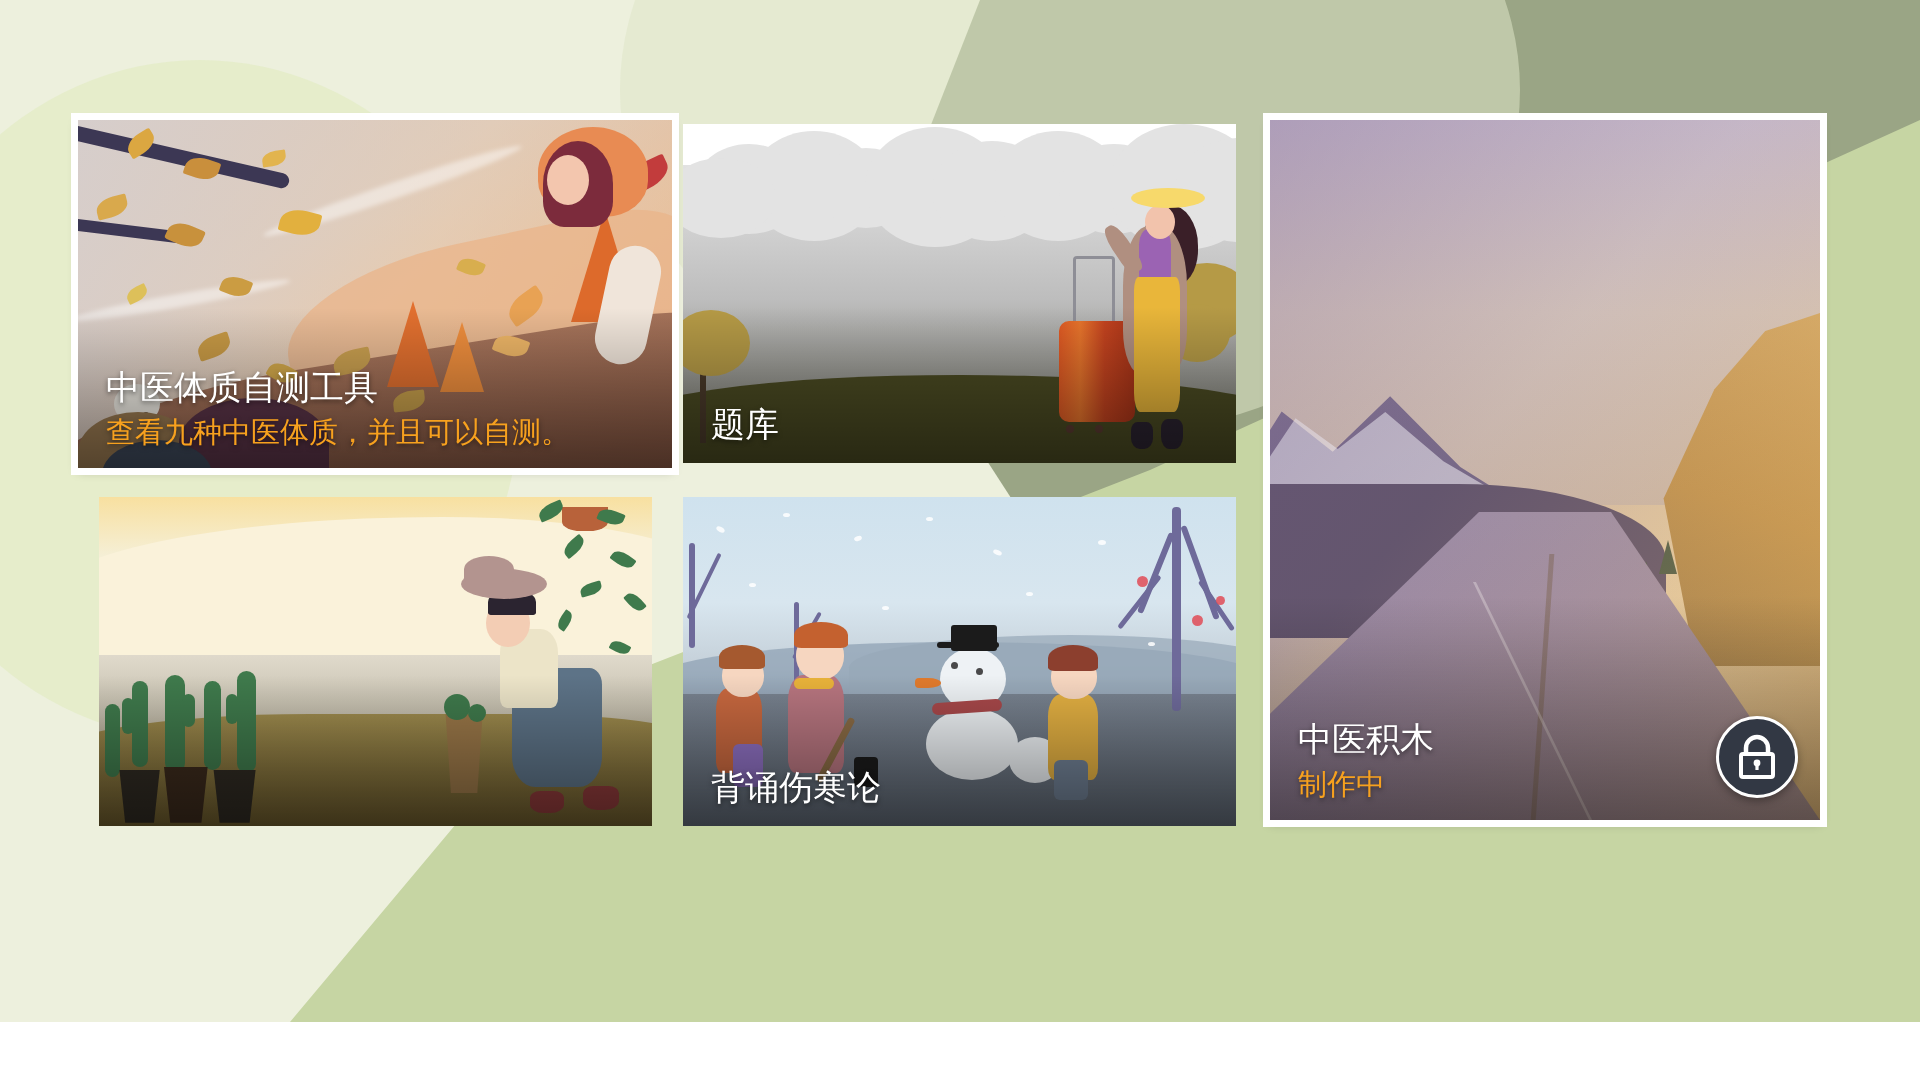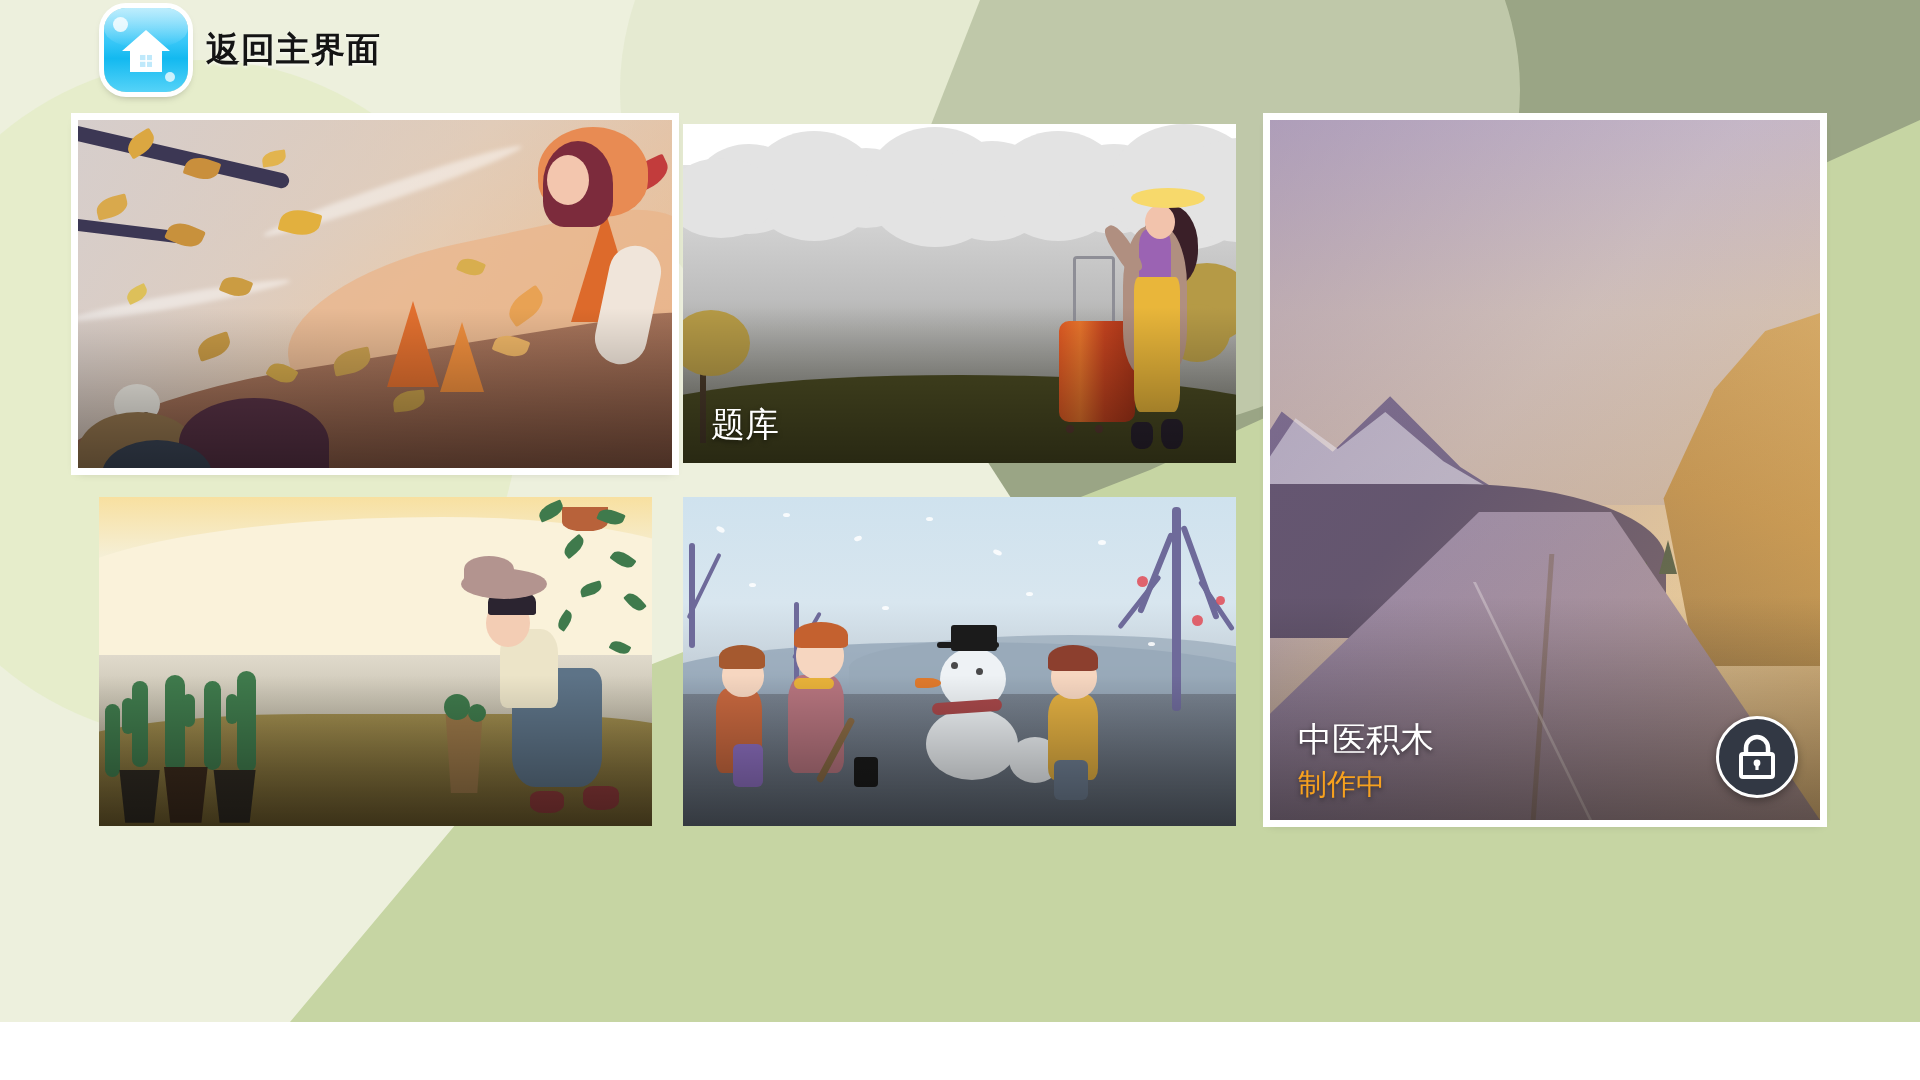--- a/index.html
+++ b/index.html
@@ -221,34 +221,20 @@
 
 <div id="stage">
 
   <div class="bg-base"></div>
   <div class="bg-sage"></div>
   <div class="bg-green-right"></div>
   <div class="bg-blob"></div>
   <div class="bg-blob2"></div>
   <div class="bg-white-strip"></div>
 
-  <div class="header">
-    <div class="home-icon">
-      <div class="gloss"></div>
-      <div class="dot1"></div>
-      <div class="dot2"></div>
-      <svg width="52" height="48" viewBox="0 0 52 48">
-        <path d="M26 3 L50 24 L42 24 L42 45 L10 45 L10 24 L2 24 Z" fill="#ffffff"></path>
-        <rect x="20" y="28" width="12" height="12" fill="#bfe9fb"></rect>
-        <rect x="25.4" y="28" width="1.6" height="12" fill="#ffffff"></rect>
-        <rect x="20" y="33.2" width="12" height="1.6" fill="#ffffff"></rect>
-      </svg>
-    </div>
-    <div class="header-title">返回主界面</div>
-  </div>
 
   <div class="card framed" id="card1">
     <div class="art">
       <div class="autumn"></div>
       <div class="a-sky"></div>
       <div class="a-hill"></div>
       <div class="a-ground"></div>
 
       <div class="a-streak" style="left:30%;top:18%;width:46%;height:16px;transform:rotate(-19deg);"></div>
       <div class="a-streak" style="left:-2%;top:50%;width:38%;height:13px;transform:rotate(-10deg);"></div>
@@ -281,20 +267,24 @@
       <div class="a-figure" style="right:10%;top:6%;width:70px;height:86px;background:#7c2b3c;border-radius:50% 50% 30% 30%;"></div>
       <div class="a-figure" style="right:14%;top:10%;width:42px;height:50px;background:#f3c6ae;"></div>
       <div class="a-figure" style="right:3%;top:36%;width:52px;height:120px;background:#f0e5da;border-radius:30px;transform:rotate(12deg);"></div>
 
       <div class="a-figure" style="left:6%;top:76%;width:46px;height:40px;background:#f3f0e8;"></div>
       <div class="a-branch" style="left:11%;top:84%;width:6px;height:42px;background:#6b5542;"></div>
       <div class="a-figure" style="left:0%;top:84%;width:120px;height:80px;background:#9b7b52;border-radius:50% 50% 0 0;"></div>
       <div class="a-figure" style="left:17%;top:80%;width:150px;height:90px;background:#5b3448;border-radius:50% 50% 0 0;"></div>
       <div class="a-figure" style="left:4%;top:92%;width:110px;height:70px;background:#3f4a5c;border-radius:50% 50% 0 0;"></div>
       <div class="shade"></div>
+    </div>
+    <div class="labels">
+      <div class="title">中医体质自测工具</div>
+      <div class="subtitle">查看九种中医体质，并且可以自测。</div>
     </div>
   </div>
 
   <div class="card framed" id="card3">
     <div class="art">
       <div class="road"></div>
       <div class="r-sky"></div>
       <div class="r-mtn-l"></div>
       <div class="r-snow"></div>
       <div class="r-mtn-r"></div>
@@ -464,15 +454,18 @@
       <div class="snow-scarf" style="left:20%;top:55%;width:40px;height:11px;background:#e8b23a;"></div>
       <div class="bare-tree" style="left:27%;top:66%;width:7px;height:22%;background:#8a6b45;transform:rotate(28deg);"></div>
       <div class="snowman-h" style="left:31%;bottom:12%;width:24px;height:30px;border-radius:4px;"></div>
 
       <div class="kid" style="left:66%;top:60%;width:50px;height:26%;background:#e3b042;"></div>
       <div class="kid-head" style="left:66.5%;top:48%;width:46px;height:44px;"></div>
       <div class="kid-hair" style="left:66%;top:45%;width:50px;height:26px;background:#8c3f2e;"></div>
       <div class="kid" style="left:67%;bottom:8%;width:34px;height:12%;background:#6f7f93;border-radius:6px;"></div>
       <div class="shade"></div>
     </div>
+    <div class="labels">
+      <div class="title">背诵伤寒论</div>
+    </div>
   </div>
 
 </div>
 
 </body></html>

